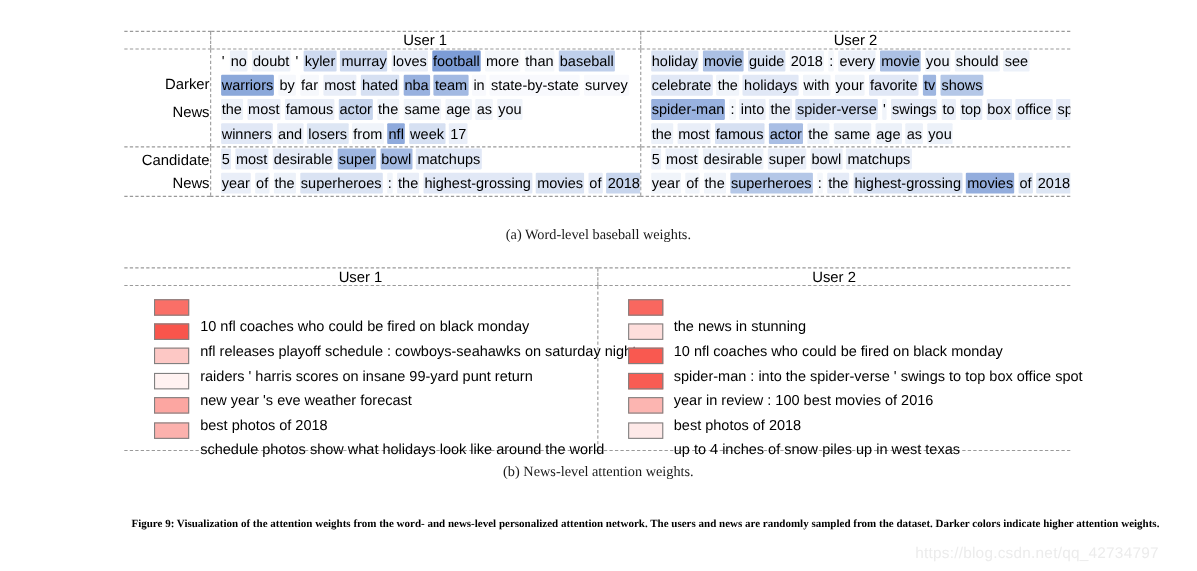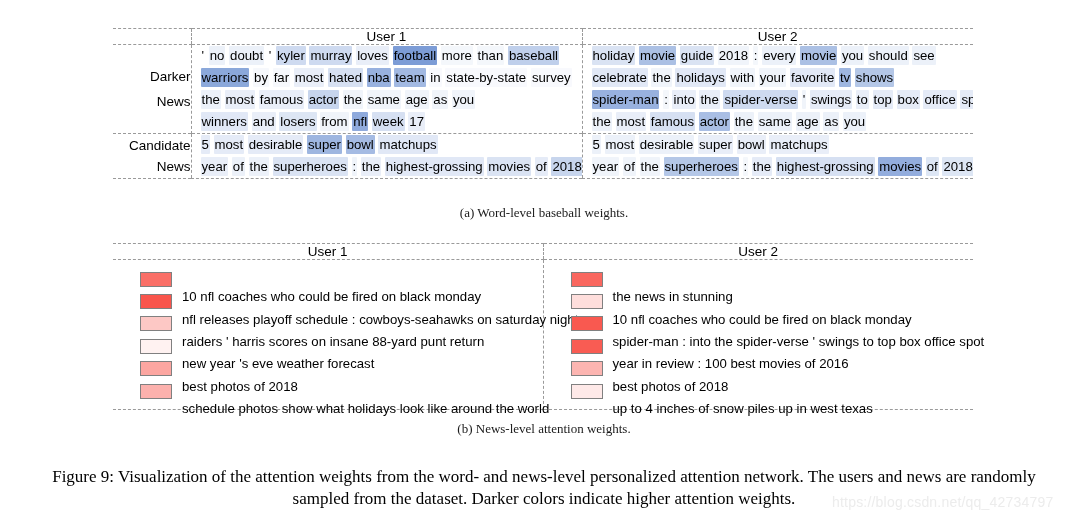--- a/index.html
+++ b/index.html
@@ -133,25 +133,25 @@
     margin-top: 36px;
   }
 
   
   #main-caption {
     position: absolute;
     left: 34px;
     top: 466px;
     width: 1020px;
     font-family: "Liberation Serif", serif;
-    font-weight: normal;
-    font-size: 17px;
+    font-weight: bold;
+    font-size: 10px;
     line-height: 22px;
     color: #000;
-    text-align: center;
+    text-align: right;
   }
 
   #watermark {
     position: absolute;
     left: 832px;
     top: 494px;
     font-size: 14px;
     color: #ececec;
     font-family: "Liberation Sans", sans-serif;
     letter-spacing: 0.2px;
@@ -251,21 +251,21 @@
               <div class="nl-item">
                 <div class="swatch" style="background: rgb(250, 111, 103);"></div>
                 <div class="nl-text">10 nfl coaches who could be fired on black monday</div>
               </div>
               <div class="nl-item">
                 <div class="swatch" style="background: rgb(249, 85, 76);"></div>
                 <div class="nl-text">nfl releases playoff schedule : cowboys-seahawks on saturday night</div>
               </div>
               <div class="nl-item">
                 <div class="swatch" style="background: rgb(253, 200, 197);"></div>
-                <div class="nl-text">raiders ' harris scores on insane 88-yard punt return</div>
+                <div class="nl-text">raiders ' harris scores on insane 99-yard punt return</div>
               </div>
               <div class="nl-item">
                 <div class="swatch" style="background: rgb(255, 242, 241);"></div>
                 <div class="nl-text">new year 's eve weather forecast</div>
               </div>
               <div class="nl-item">
                 <div class="swatch" style="background: rgb(252, 166, 161);"></div>
                 <div class="nl-text">best photos of 2018</div>
               </div>
               <div class="nl-item">

